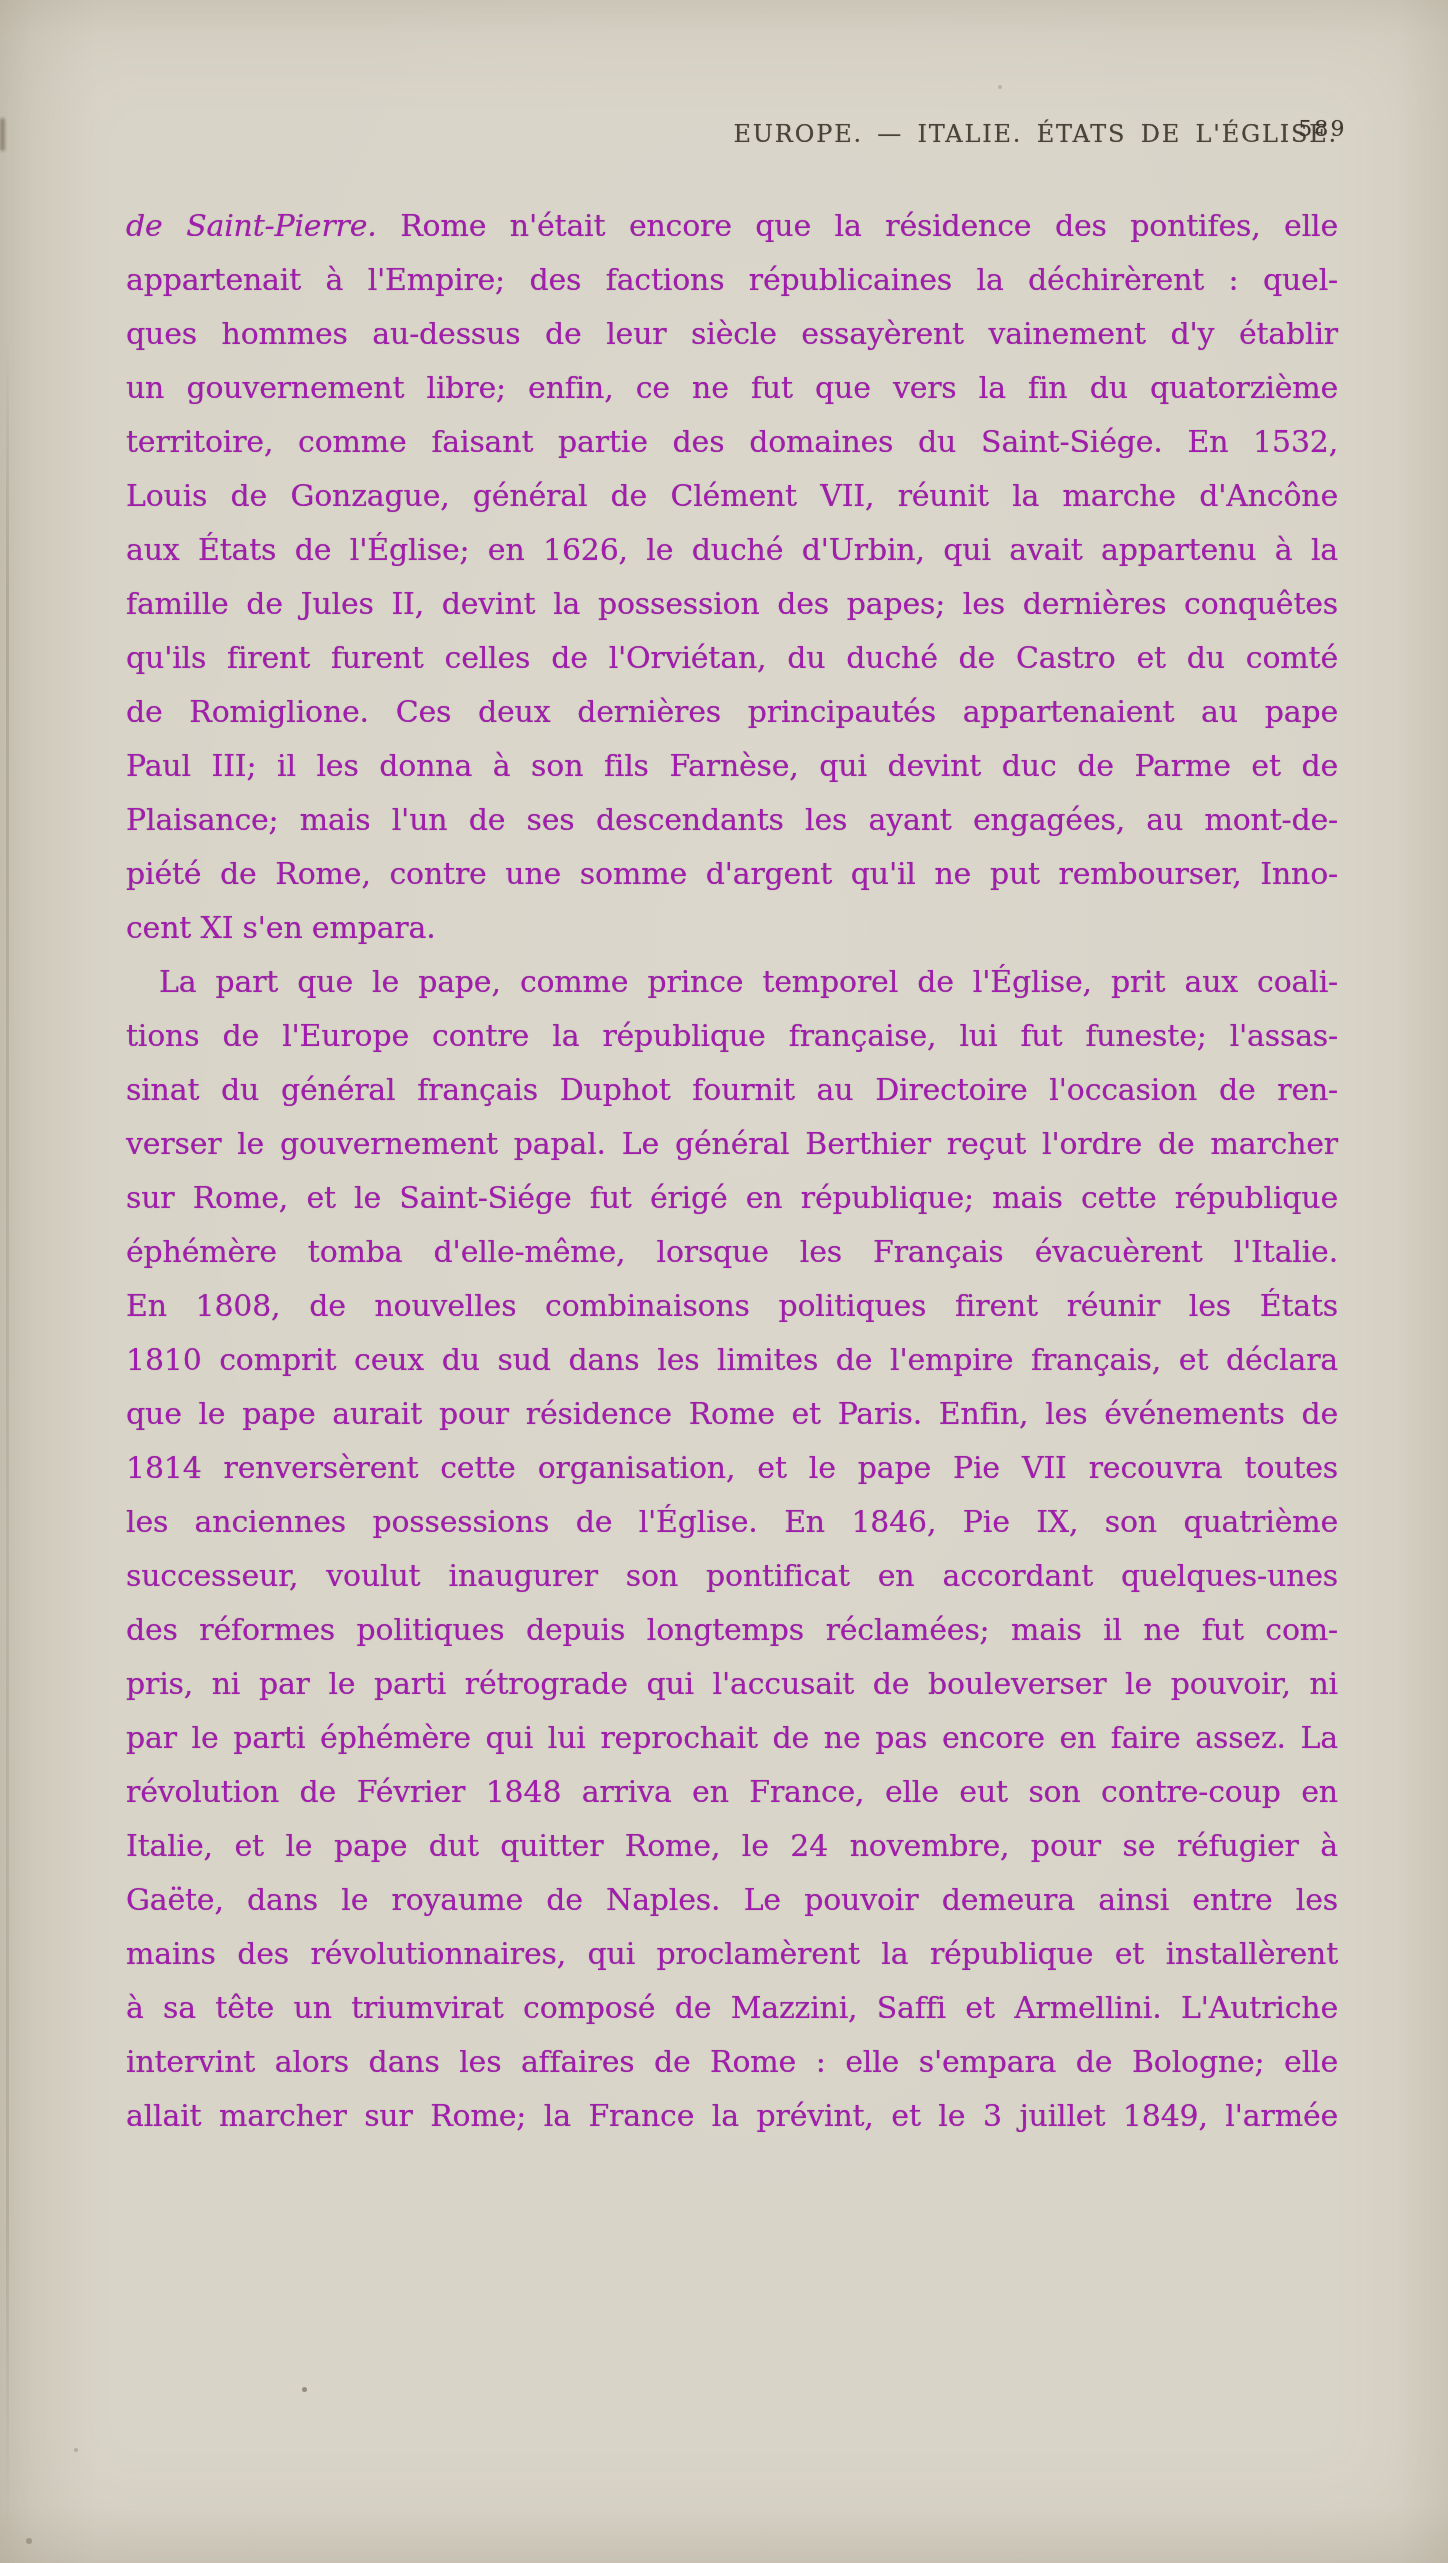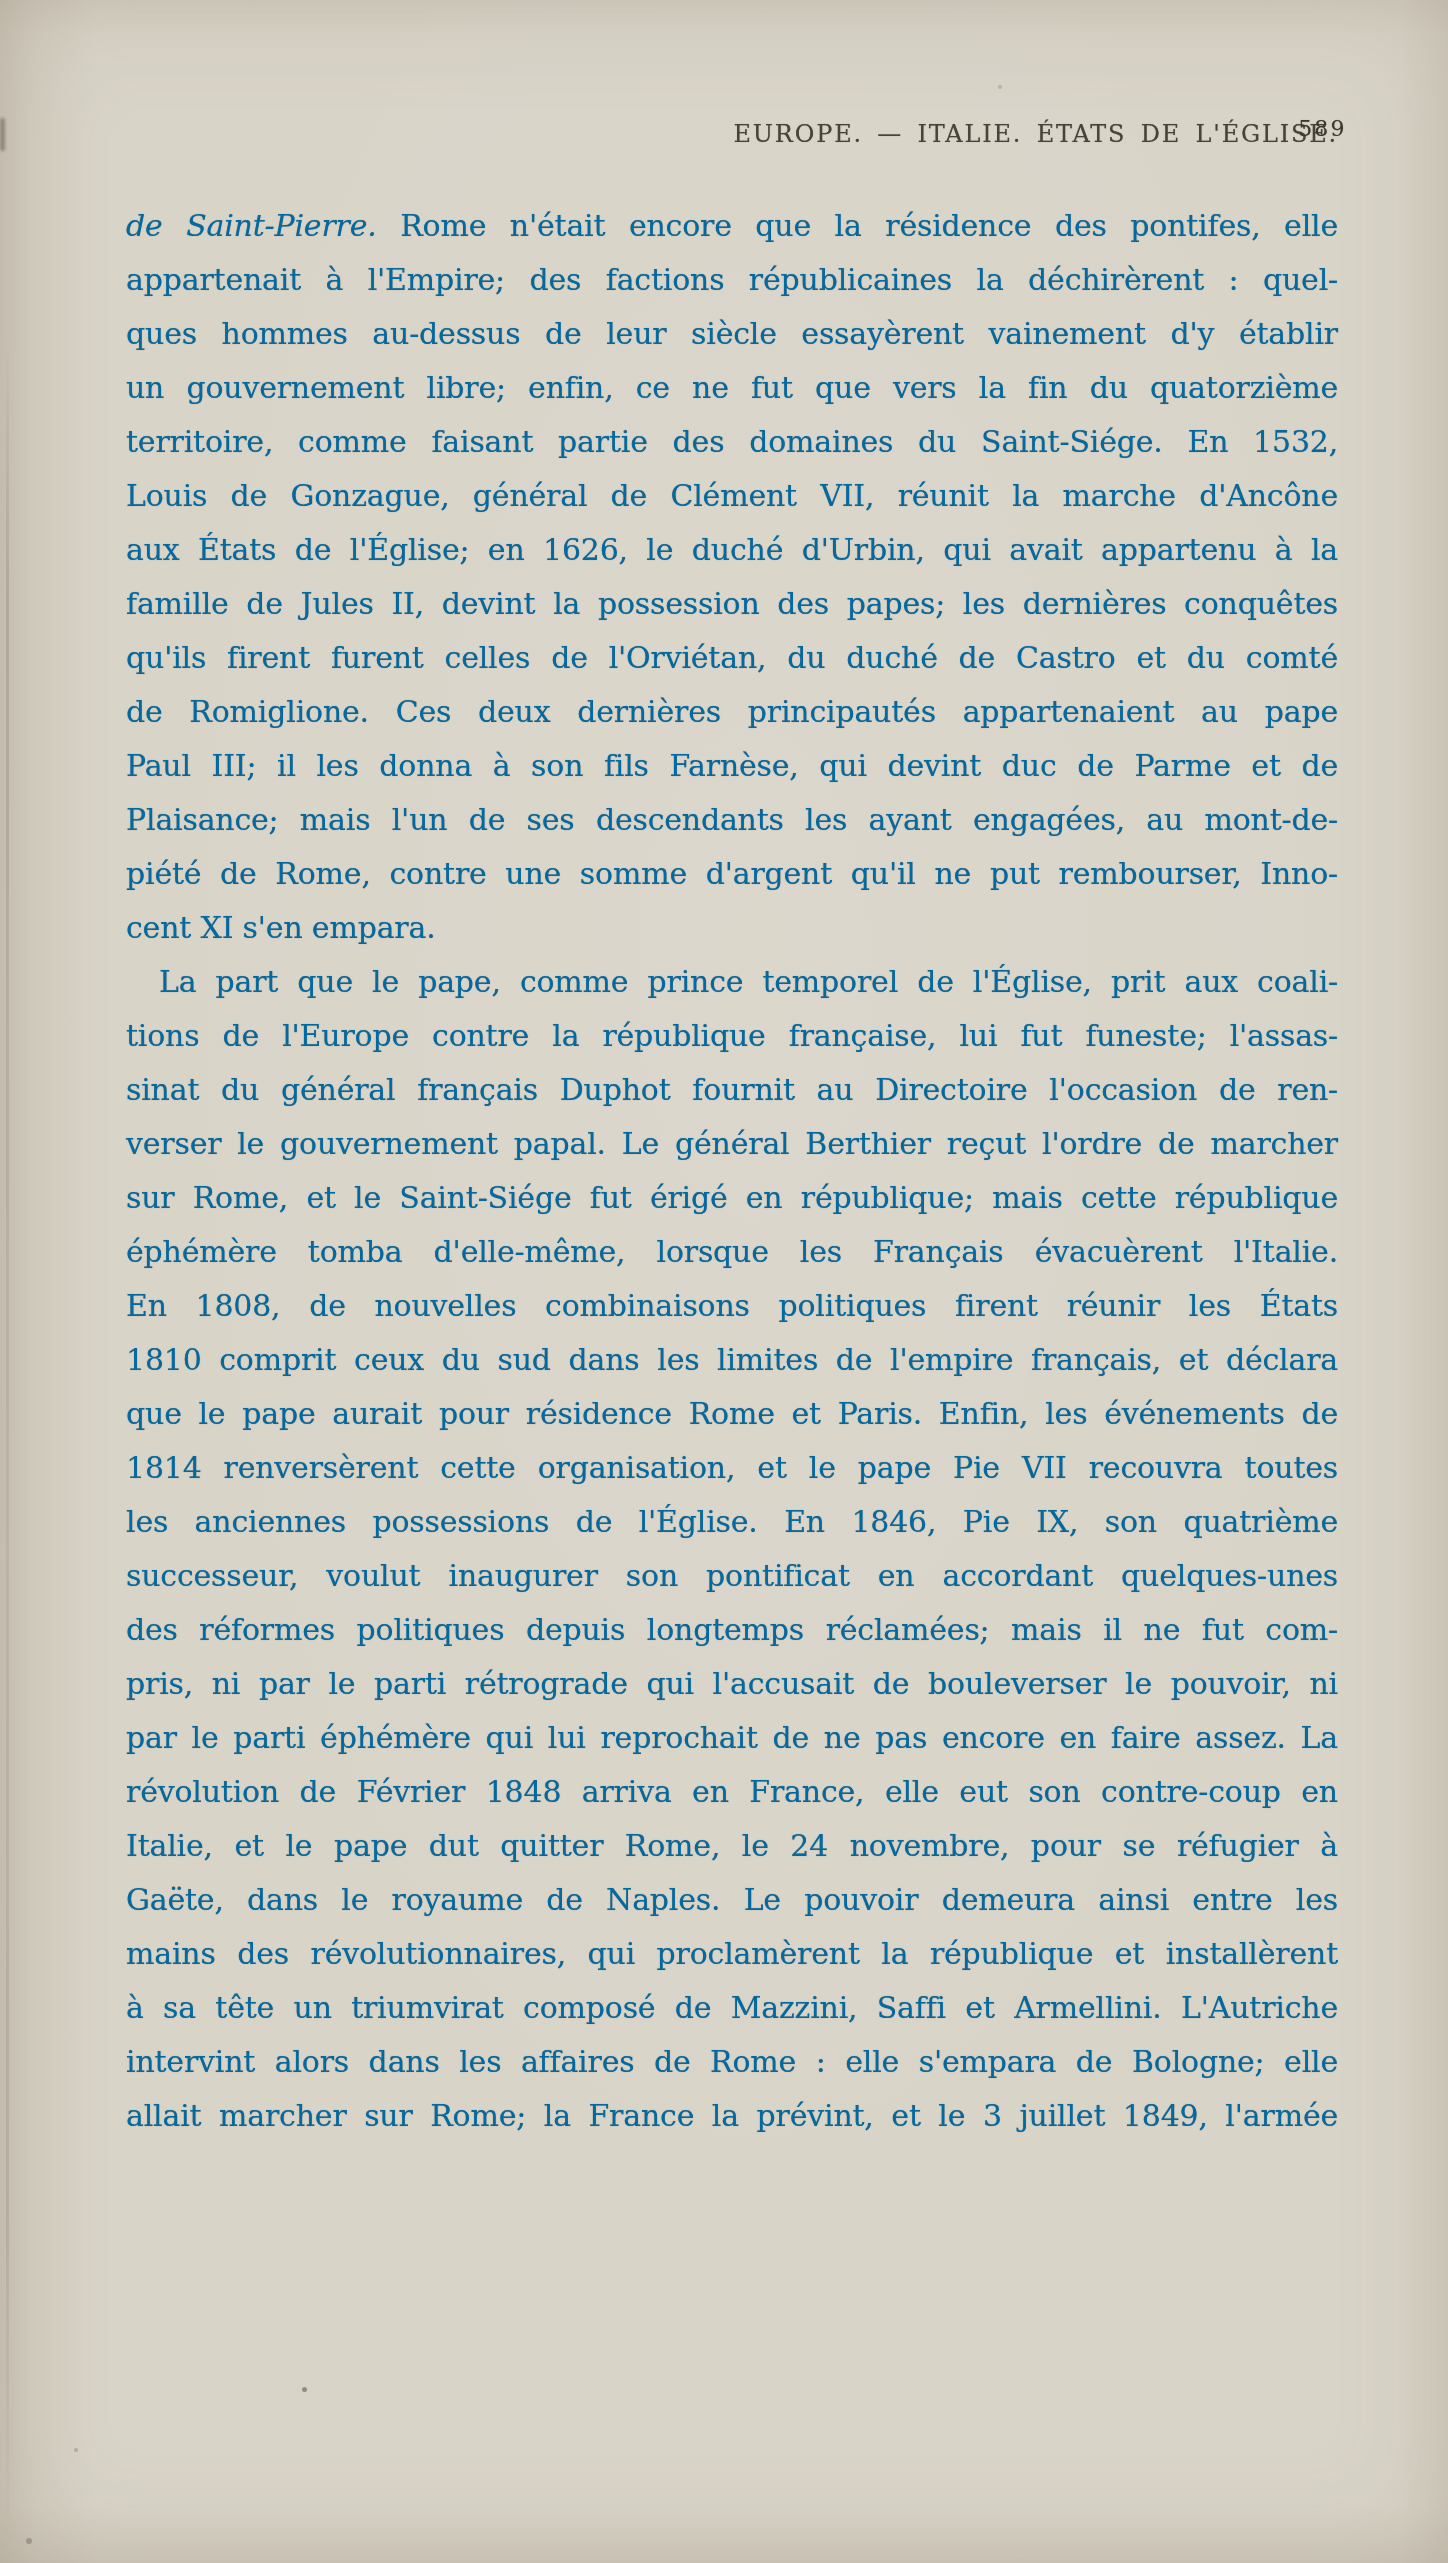--- a/index.html
+++ b/index.html
@@ -83,21 +83,21 @@
   }
 
   .body-text {
     position: absolute;
     left: 126px;
     top: 199px;
     width: 1212px;
     font-size: 30px;
     letter-spacing: -0.2px;
     line-height: 54px;
-    color: #0369a1;
+    color: #a21caf;
     text-shadow: 0 0 0.9px rgba(60,54,44,0.5);
   }
   .line {
     text-align: justify;
     text-align-last: justify;
   }
   .para1 .line:last-child { text-align-last: left; }
   .para2 .line:first-child { text-indent: 33px; }
   .italic { font-style: italic; }
 </style>

